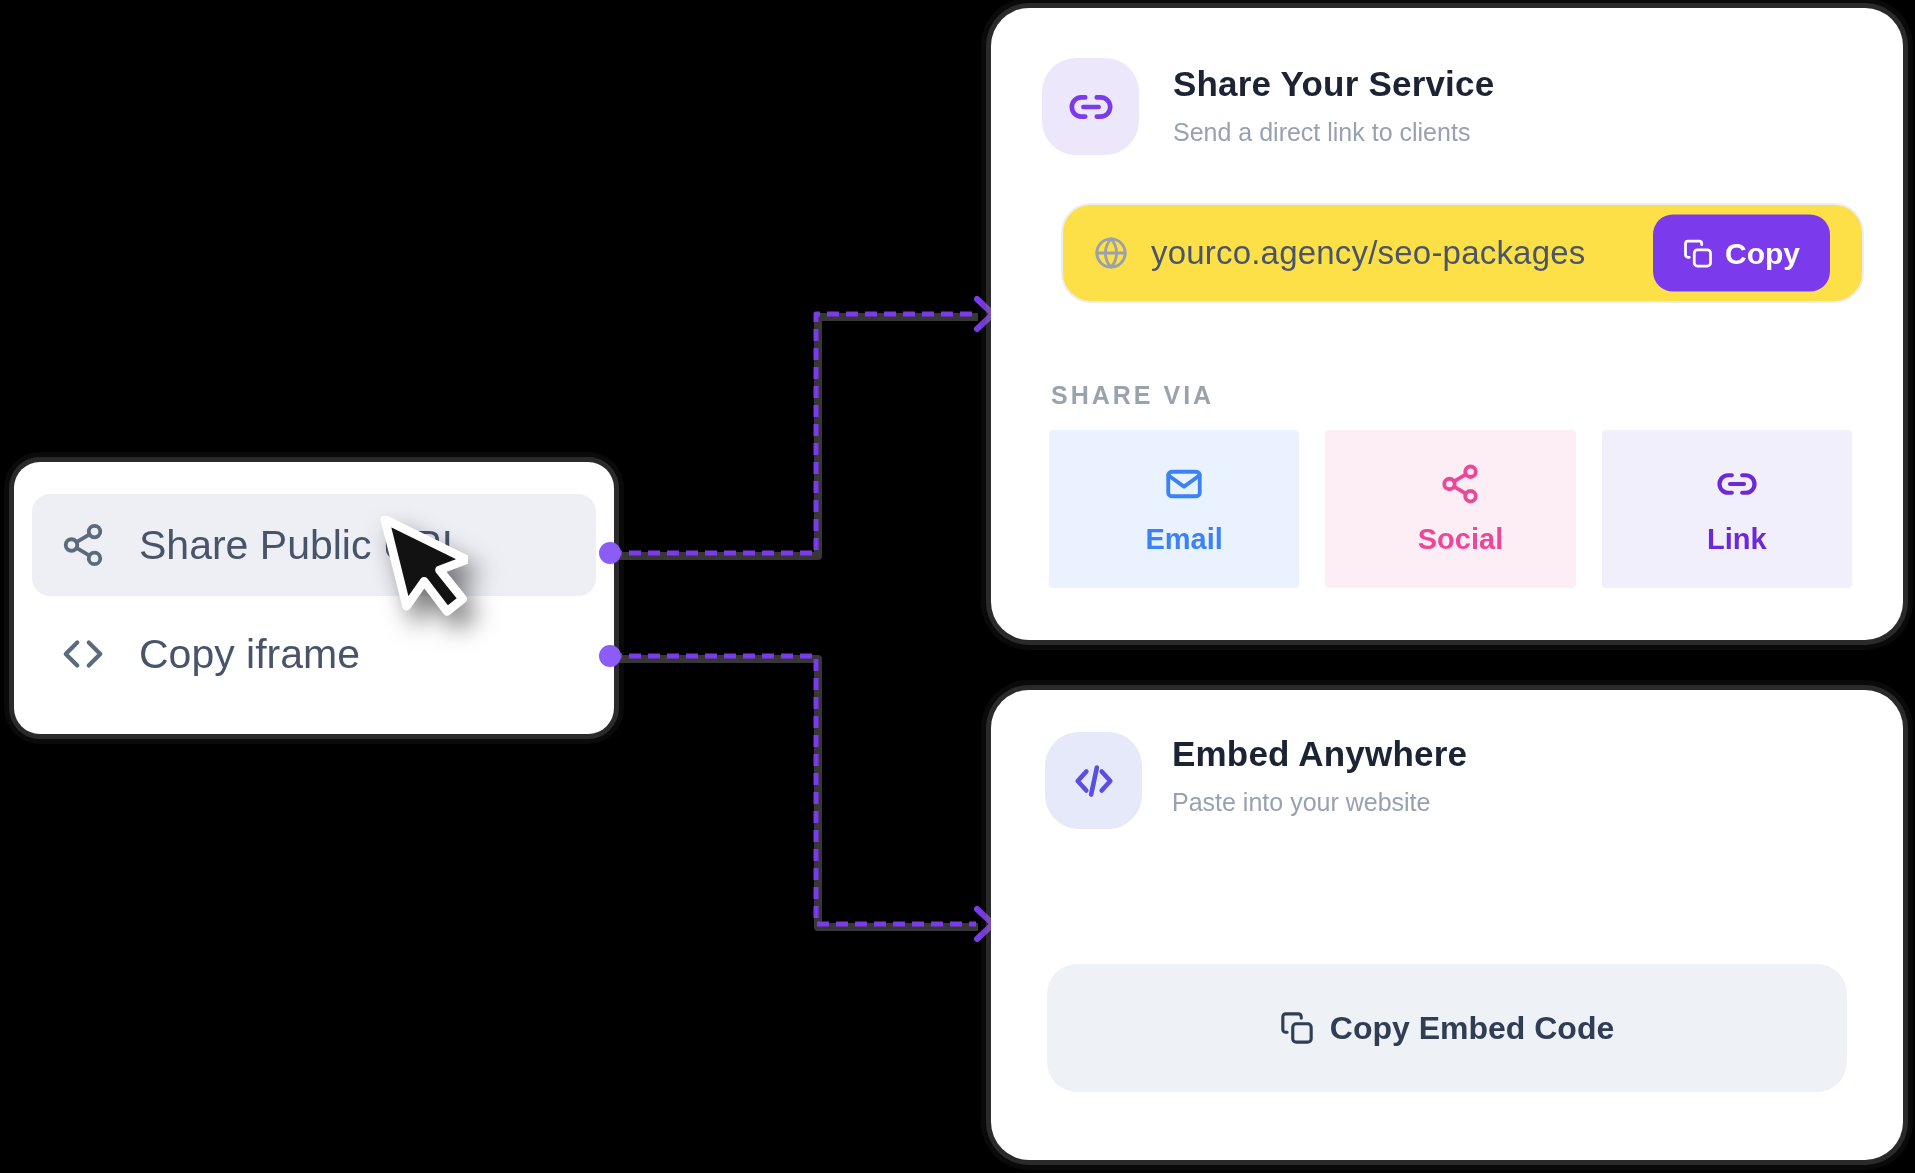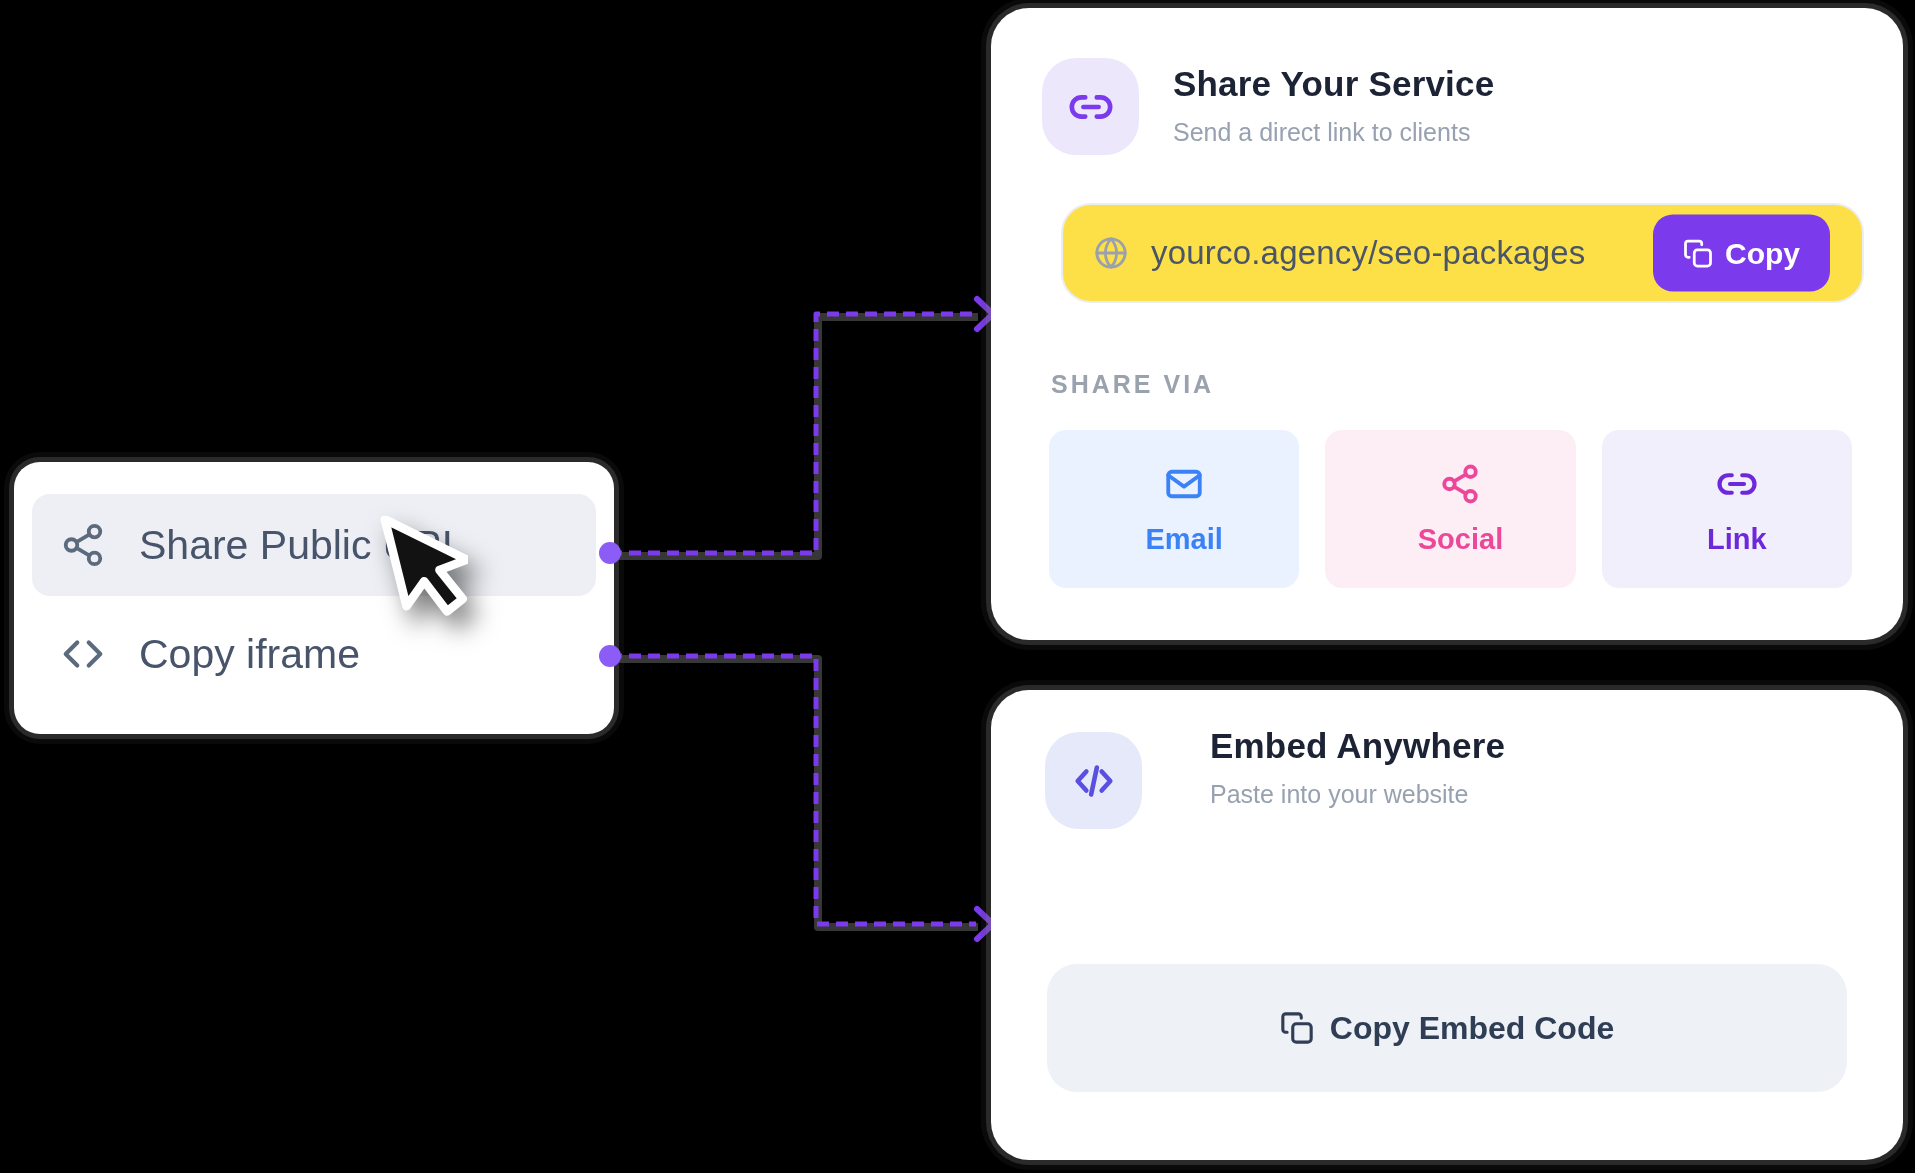--- a/index.html
+++ b/index.html
@@ -28,42 +28,42 @@
   .card-share{left:991px;top:8px;width:912px;height:632px;}
   .card-embed{left:991px;top:690px;width:912px;height:470px;}
 
   .icon-tile{position:absolute;width:97px;height:97px;border-radius:34px;
              display:flex;align-items:center;justify-content:center;}
   .tile-link{left:51px;top:50px;background:#ece7fb;color:#7c3aed;}
   .tile-code{left:54px;top:42px;background:#e5e9f9;color:#5a4fe0;}
   .icon-tile svg{width:46px;height:46px;}
 
   .head-text{position:absolute;left:182px;top:56px;}
-  .card-embed .head-text{left:181px;top:36px;margin-left:38px;}
+  .card-embed .head-text{left:181px;top:44px;}
   .card-title{font-size:35px;font-weight:700;color:#1b2334;letter-spacing:.2px;}
   .card-sub{margin-top:14px;font-size:25px;color:#97a1b0;}
 
   
   .url-field{position:absolute;left:58px;top:195px;width:803px;height:100px;background:#fde047;
              border:2px solid #eaedf1;border-radius:30px;box-sizing:border-box;
              display:flex;align-items:center;padding-left:31px;margin-left:12px;}
   .globe{width:34px;height:34px;color:#99a1ae;flex:0 0 34px;}
   .globe svg{width:100%;height:100%;}
   .url-text{margin-left:23px;font-size:33px;font-weight:500;color:#4a5568;letter-spacing:.2px;}
   .copy-btn{position:absolute;right:32px;top:50%;transform:translateY(-50%);height:77px;
             padding:4px 30px;border:none;border-radius:20px;background:#7c3aed;color:#fff;
             display:flex;align-items:center;gap:12px;font-family:inherit;
             font-size:30px;font-weight:700;cursor:pointer;}
   .copy-btn svg{width:30px;height:30px;}
 
-  .share-via{position:absolute;left:60px;top:362px;font-size:25px;font-weight:700;
+  .share-via{position:absolute;left:60px;top:373px;font-size:25px;font-weight:700;
              letter-spacing:3px;color:#9aa2ae;}
 
   .options{position:absolute;left:58px;top:422px;width:803px;height:158px;display:flex;gap:26px;}
-  .option{flex:1;border-radius:17px;display:flex;flex-direction:column;align-items:center;
+  .option{flex:1;border-radius:4px;display:flex;flex-direction:column;align-items:center;
           justify-content:center;gap:18px;cursor:pointer;padding-left:20px;}
   .option svg{width:42px;height:42px;}
   .option .opt-label{font-size:29px;font-weight:700;}
 
   
   .embed-btn{position:absolute;left:56px;top:274px;width:800px;height:128px;border:none;
              border-radius:30px;background:#eef1f6;color:#2f3d55;display:flex;align-items:center;
              justify-content:center;gap:16px;font-family:inherit;font-size:32px;font-weight:700;
              cursor:pointer;}
   .embed-btn svg{width:34px;height:34px;}

